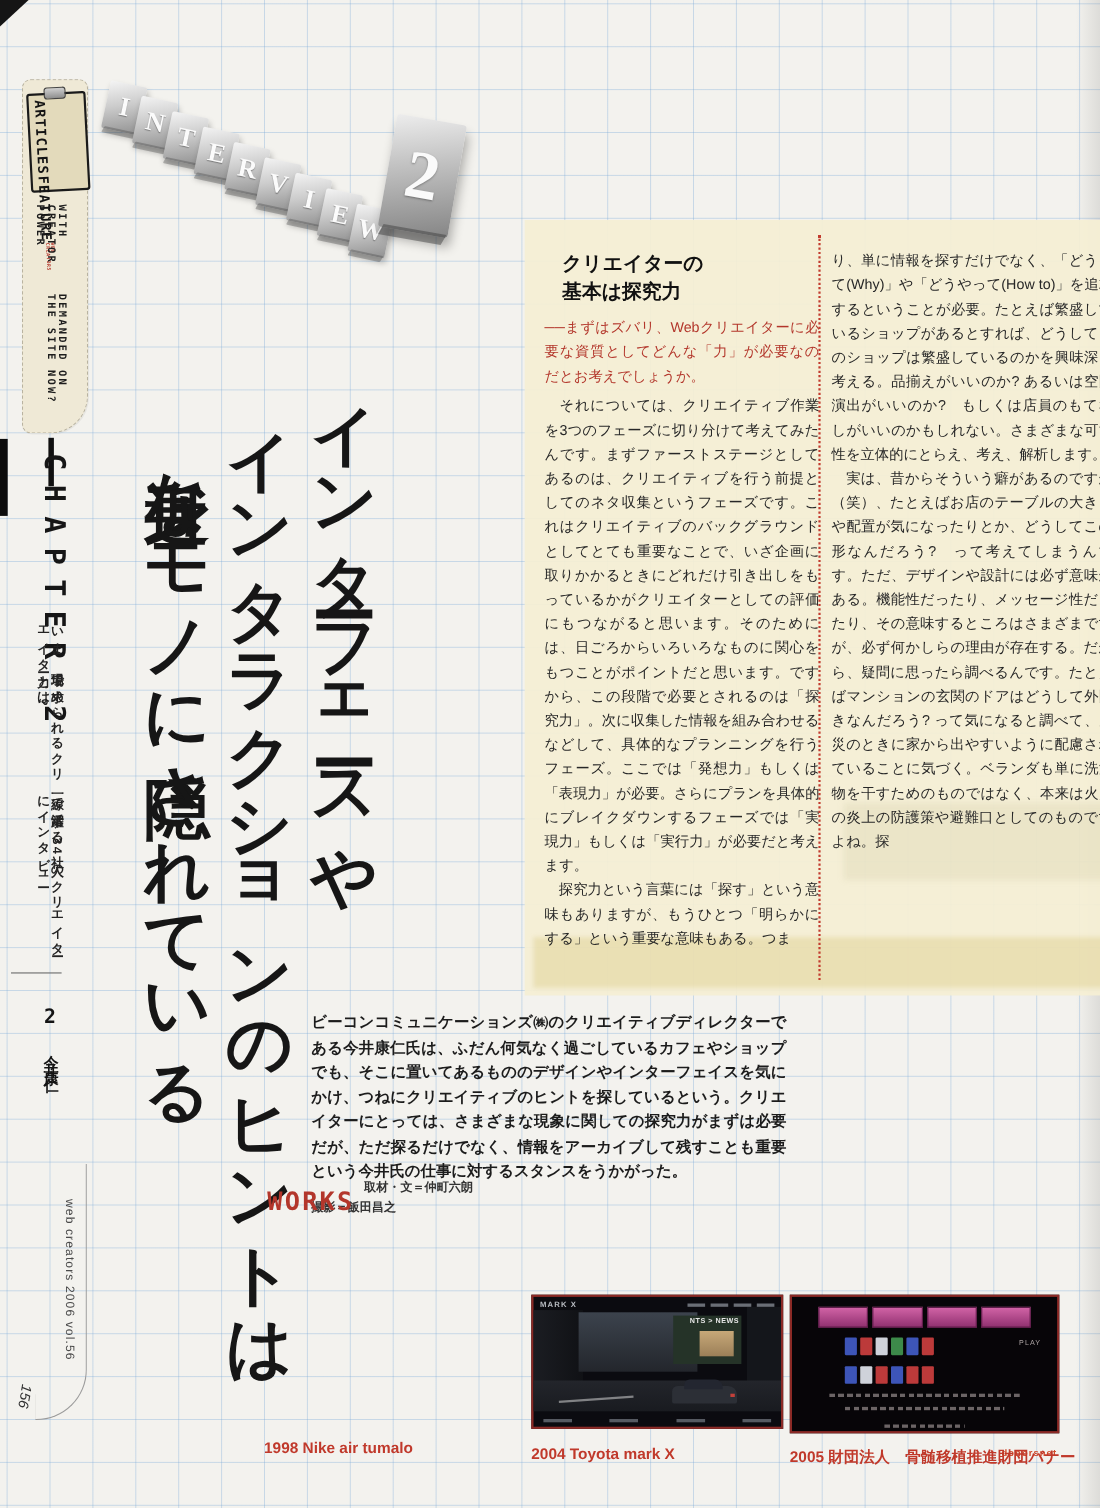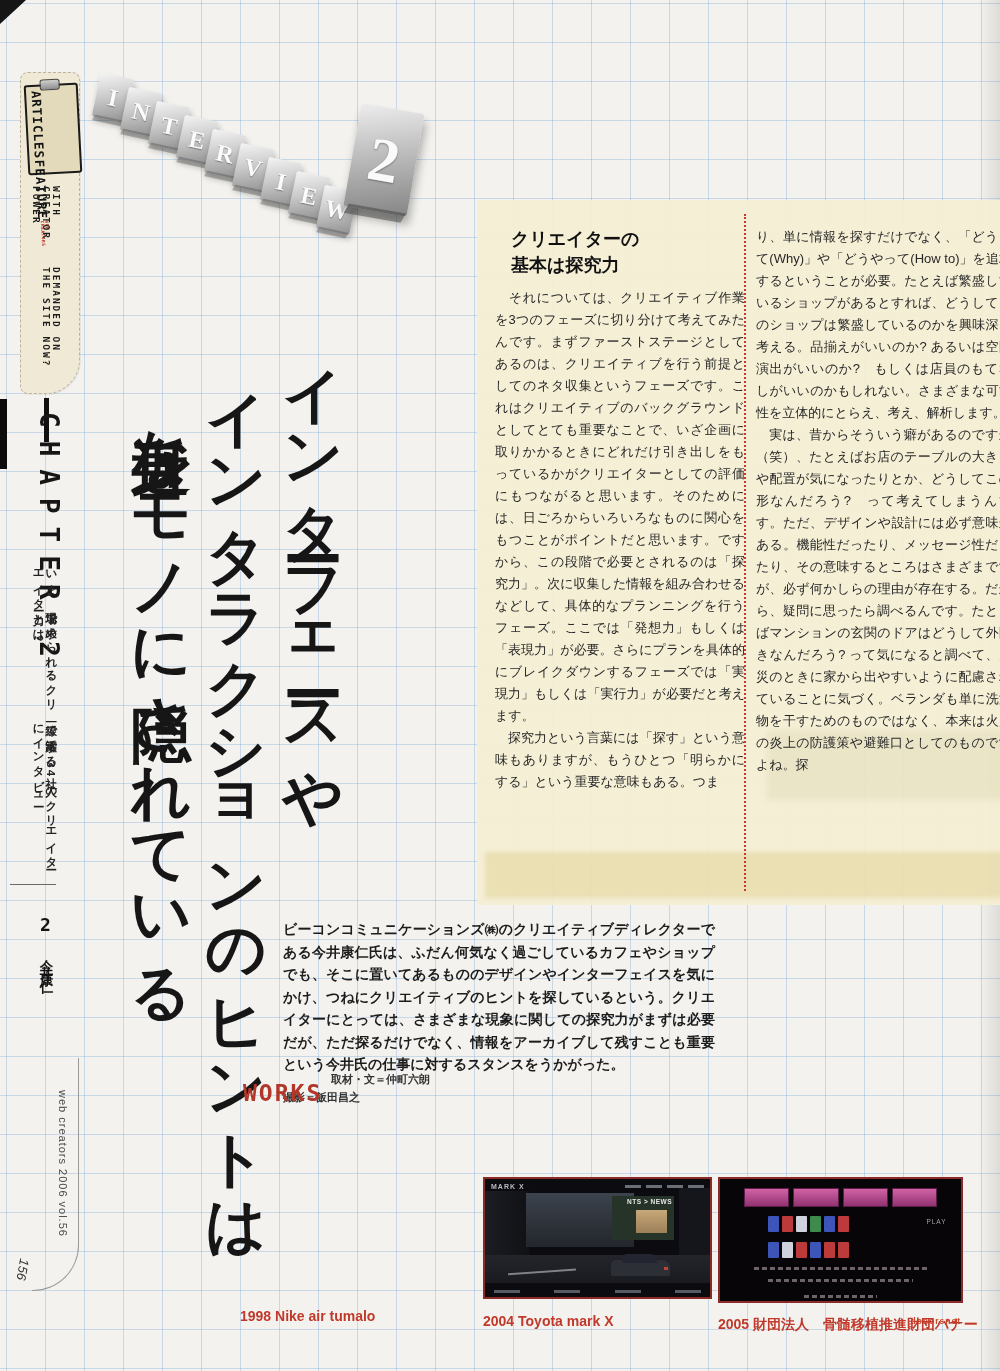--- a/index.html
+++ b/index.html
@@ -191,20 +191,21 @@
   <div class="hl hl3 vtext">身近なモノに隠されている</div>
 
   <div class="panel">
     <div class="ghost-band"></div>
     <div class="ghost-band2"></div>
     <div class="col col1">
       <p class="subhead">
         <span>クリエイターの</span><br>
         <span>基本は探究力</span>
       </p>
+      <p class="q">──まずはズバリ、Webクリエイターに必要な資質としてどんな「力」が必要なのだとお考えでしょうか。</p>
       <p class="p">　それについては、クリエイティブ作業を3つのフェーズに切り分けて考えてみたんです。まずファーストステージとしてあるのは、クリエイティブを行う前提としてのネタ収集というフェーズです。これはクリエイティブのバックグラウンドとしてとても重要なことで、いざ企画に取りかかるときにどれだけ引き出しをもっているかがクリエイターとしての評価にもつながると思います。そのためには、日ごろからいろいろなものに関心をもつことがポイントだと思います。ですから、この段階で必要とされるのは「探究力」。次に収集した情報を組み合わせるなどして、具体的なプランニングを行うフェーズ。ここでは「発想力」もしくは「表現力」が必要。さらにプランを具体的にブレイクダウンするフェーズでは「実現力」もしくは「実行力」が必要だと考えます。</p>
       <p class="p">　探究力という言葉には「探す」という意味もありますが、もうひとつ「明らかにする」という重要な意味もある。つま</p>
     </div>
     <div class="divider"></div>
     <div class="col col2">
       <p class="p">り、単に情報を探すだけでなく、「どうして(Why)」や「どうやって(How to)」を追求するということが必要。たとえば繁盛しているショップがあるとすれば、どうしてこのショップは繁盛しているのかを興味深く考える。品揃えがいいのか? あるいは空間演出がいいのか?　もしくは店員のもてなしがいいのかもしれない。さまざまな可能性を立体的にとらえ、考え、解析します。</p>
       <p class="p">　実は、昔からそういう癖があるのですが（笑）、たとえばお店のテーブルの大きさや配置が気になったりとか、どうしてこの形なんだろう?　って考えてしまうんです。ただ、デザインや設計には必ず意味がある。機能性だったり、メッセージ性だったり、その意味するところはさまざまですが、必ず何かしらの理由が存在する。だから、疑問に思ったら調べるんです。たとえばマンションの玄関のドアはどうして外開きなんだろう? って気になると調べて、火災のときに家から出やすいように配慮されていることに気づく。ベランダも単に洗濯物を干すためのものではなく、本来は火災の炎上の防護策や避難口としてのものですよね。探</p>
     </div>
   </div>
 

